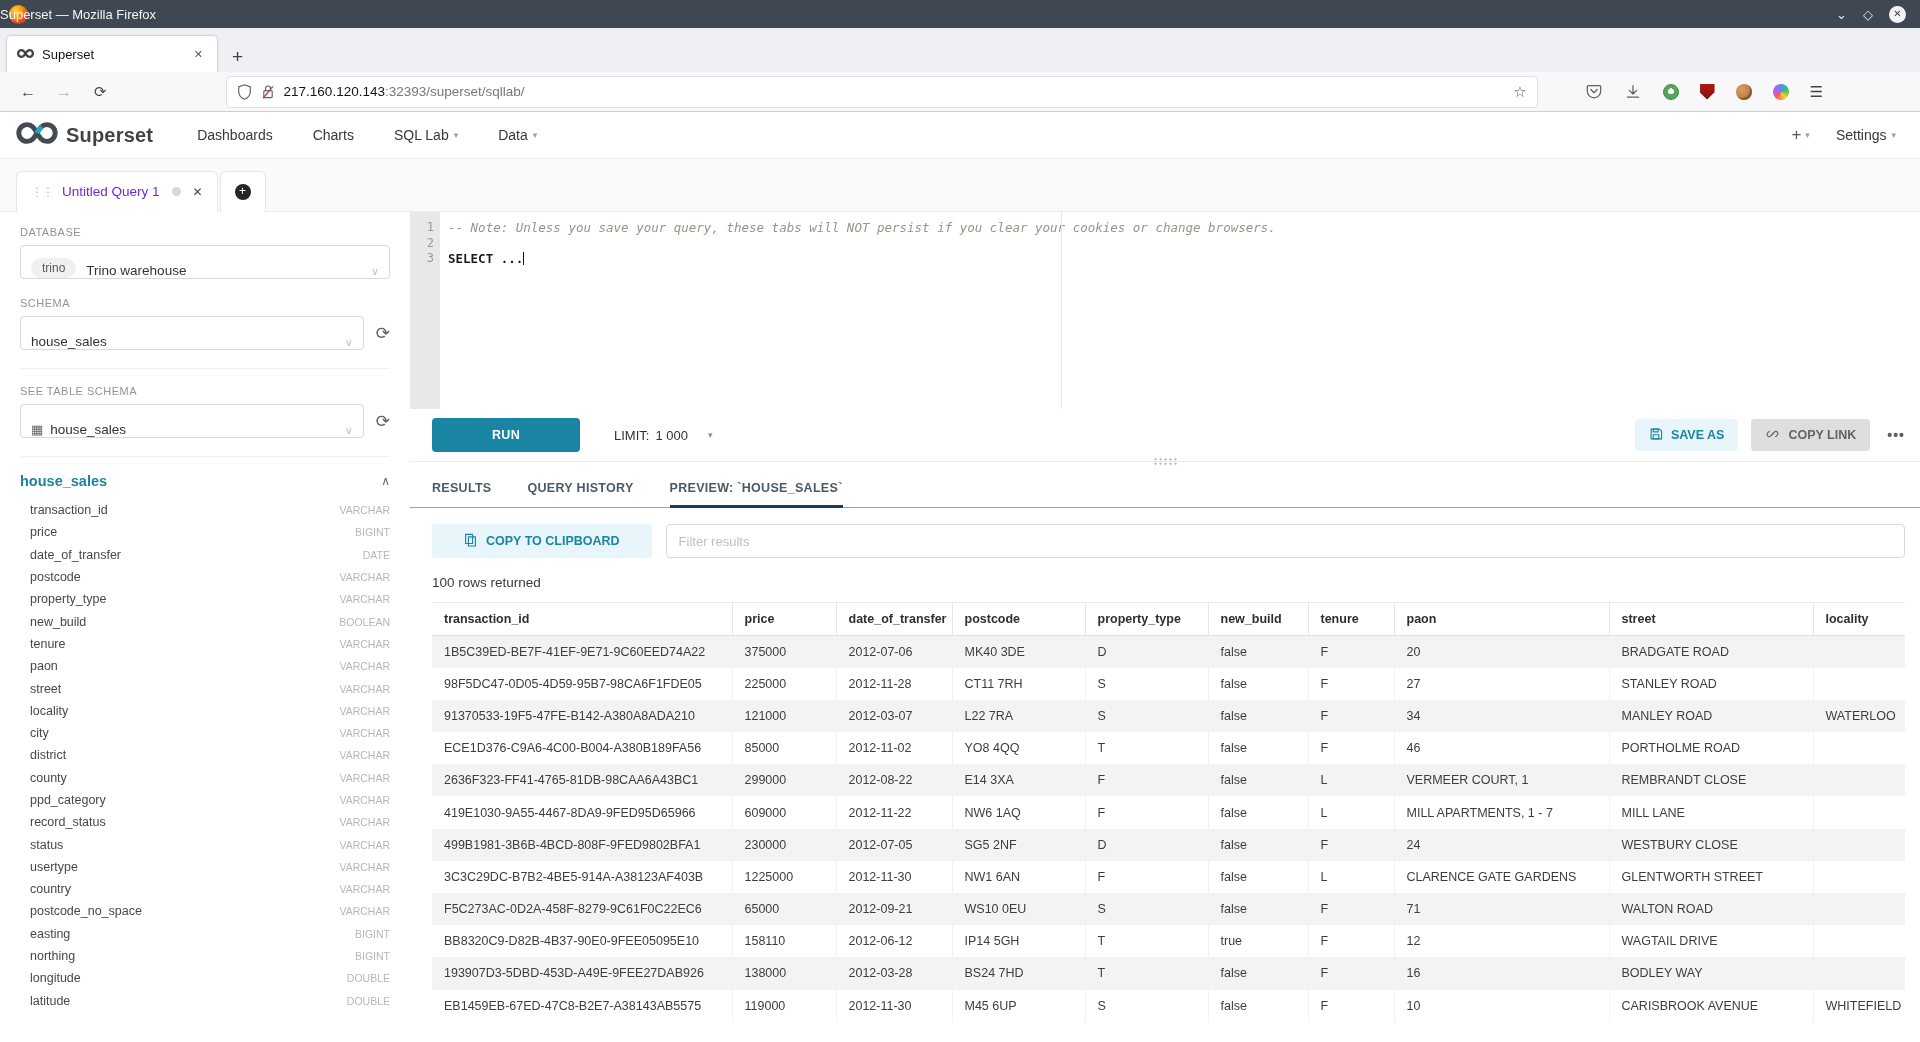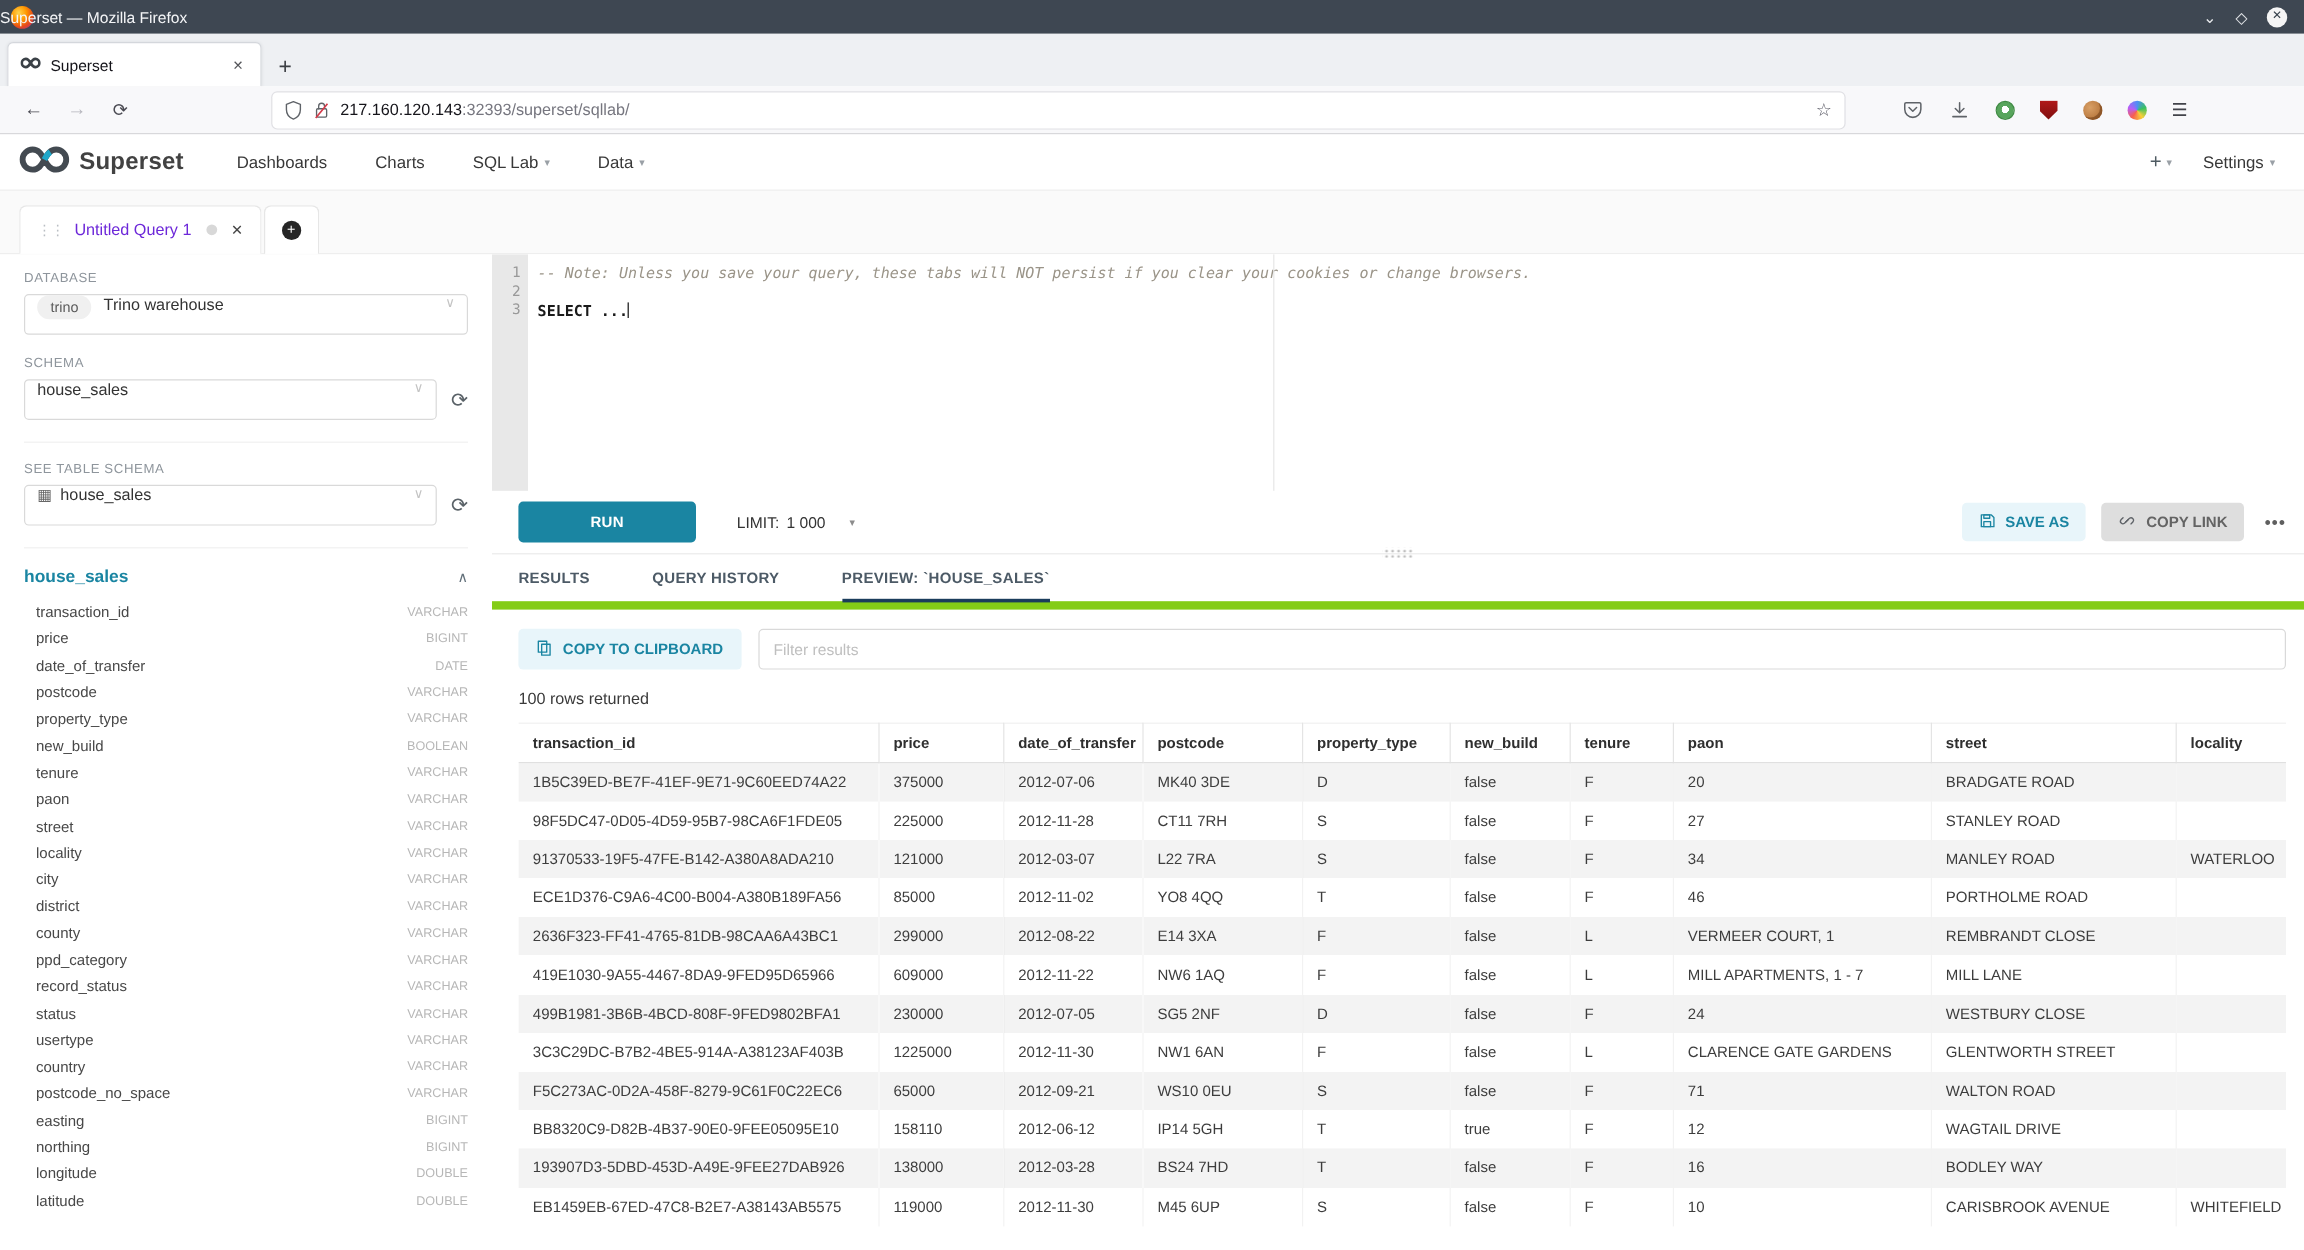--- a/index.html
+++ b/index.html
@@ -69,21 +69,21 @@
   .plus-circle { width:16px; height:16px; border-radius:50%; background:#262626; color:#fff; font-size:12px; line-height:15px;
                  text-align:center; display:inline-block; }
 
   
   .main-row { flex:1; display:flex; min-height:0; background:#fff; }
 
   
   .sidebar { width:410px; flex:none; padding:14px 20px 0 20px; overflow:hidden; }
   .side-label { font-size:11px; color:#8e959c; letter-spacing:.5px; margin-bottom:7px; }
   .select-row { display:flex; align-items:center; margin-bottom:18px; }
-  .ss-select { flex:1; height:34px; border:1px solid #d9d9d9; border-radius:4px; background:#fff; display:flex; align-items:flex-start;
+  .ss-select { flex:1; height:34px; border:1px solid #d9d9d9; border-radius:4px; background:#fff; display:flex; align-items:flex-end;
                padding:0 10px; }
   .ss-select .chev { margin-left:auto; color:#c3c3c3; font-size:11px; }
   .engine-pill { background:#f0f0f0; border-radius:11px; padding:3px 11px; font-size:12px; color:#5a5a5a; margin-right:10px; }
   .select-value { font-size:13.5px; color:#333; }
   .refresh-btn { margin-left:12px; color:#5a6268; font-size:17px; flex:none; }
   .side-divider { height:1px; background:#f0f0f0; margin:2px 0 16px 0; }
   .tbl-glyph { margin-right:7px; color:#666; font-size:13px; }
   .schema-title-row { display:flex; align-items:center; margin:6px 0 10px 0; }
   .schema-title { color:#1a85a2; font-size:14.5px; font-weight:bold; }
   .schema-collapse { margin-left:auto; color:#62707a; font-size:12px; }
@@ -111,28 +111,28 @@
   .saveas-btn { display:flex; align-items:center; gap:8px; background:#e8f5fa; color:#1a85a2; border:none; border-radius:4px;
                 height:32px; padding:0 14px; font-size:12.5px; font-weight:bold; }
   .copylink-btn { display:flex; align-items:center; gap:8px; background:#dedede; color:#646464; border:none; border-radius:4px;
                   height:32px; padding:0 14px; font-size:12.5px; font-weight:bold; }
   .more-dots { color:#5f5f5f; font-size:14px; font-weight:bold; letter-spacing:1px; margin-left:4px; }
 
   .pane-splitter { position:relative; height:9px; flex:none; border-top:1px solid #eaeaea; }
   .drag-dots { position:absolute; left:50%; top:-6px; transform:translateX(-50%); width:26px; height:9px;
                background-image:radial-gradient(#bfbfbf 1.1px, transparent 1.4px); background-size:5px 4.5px; background-position:1px 1px; }
 
-  .south-tabs { display:flex; align-items:flex-end; gap:52px; padding-left:22px; height:38px; flex:none;
-                border-bottom:7px solid #84cc16; }
+  .south-tabs { display:flex; align-items:flex-end; gap:36px; padding-left:22px; height:38px; flex:none;
+                border-bottom:1px solid #84cc16; }
   .s-tab { font-size:12.5px; font-weight:bold; color:#4c5a66; letter-spacing:.3px; padding-bottom:10px; border-bottom:3px solid transparent; margin-bottom:-1px; }
   .s-tab.active { border-bottom-color:#1b3d5c; }
 
   .filter-row { display:flex; align-items:center; padding:16px 15px 0 22px; gap:14px; flex:none; }
   .copyclip-btn { display:flex; align-items:center; gap:9px; background:#e8f5fa; color:#1a85a2; border:none; border-radius:4px;
-                  height:34px; padding:0 15px; font-size:12.5px; font-weight:bold; flex:none; }
+                  height:34px; padding:0 32px; font-size:12.5px; font-weight:bold; flex:none; }
   .filter-input { flex:1; height:34px; border:1px solid #d9d9d9; border-radius:4px; padding:0 12px; font-size:13px; color:#333;
                   font-family:"Liberation Sans", sans-serif; }
   .filter-input::placeholder { color:#bfbfbf; }
 
   .rows-returned { padding:17px 0 12px 22px; font-size:13.5px; color:#3b3b3b; flex:none; }
 
   .table-wrap { margin:0 15px 0 22px; overflow:hidden; flex:1; }
   table.results { border-collapse:collapse; table-layout:fixed; width:100%; }
   table.results th { height:33px; text-align:left; font-size:12.5px; color:#2f2f2f; font-weight:bold; padding:0 12px;
                      border-right:1px solid #e4e4e4; border-top:1px solid #ececec; border-bottom:1px solid #e0e0e0; background:#fff;

